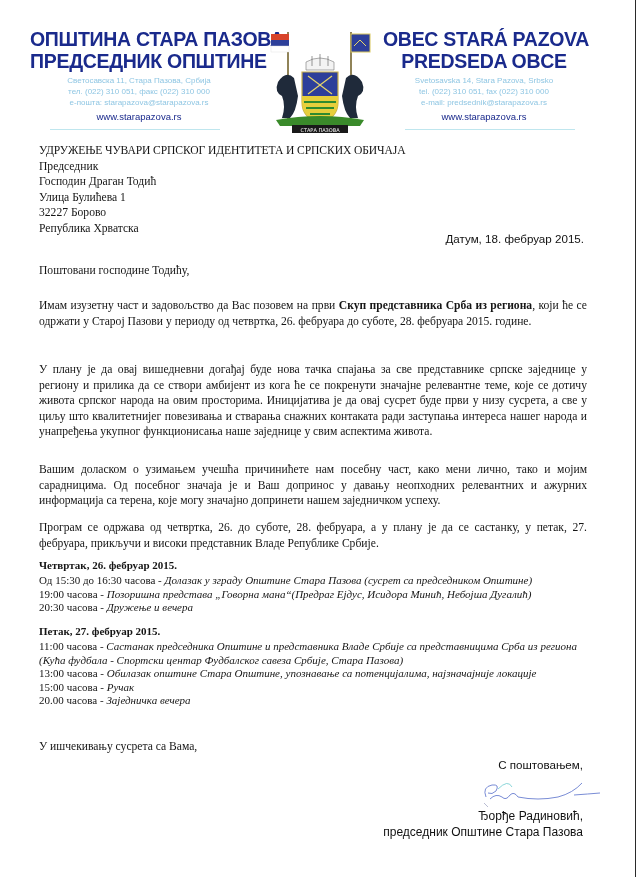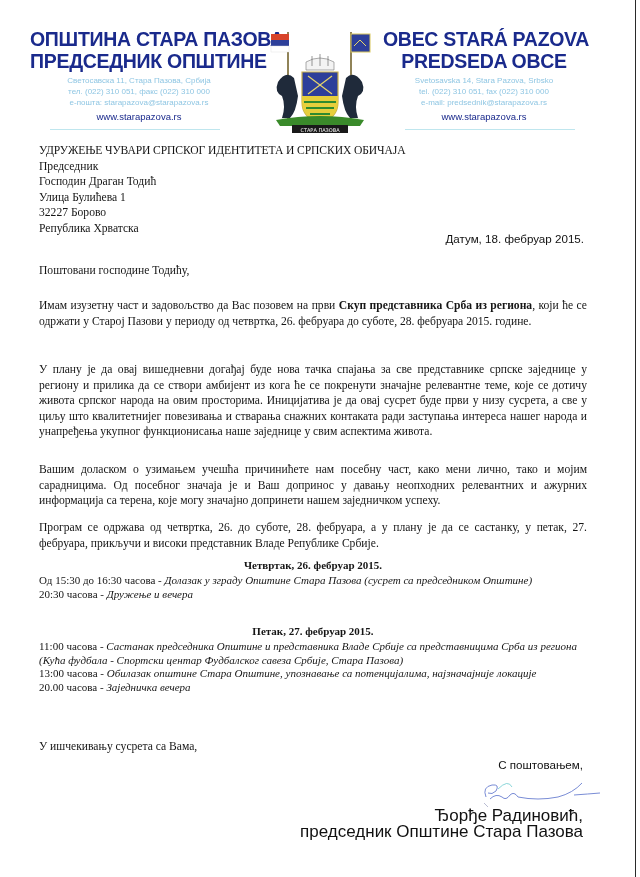--- a/index.html
+++ b/index.html
@@ -41,32 +41,32 @@
   .addr { top: 143px; }
   .addr div { height: 15.6px; white-space: nowrap; }
   .addr .org { letter-spacing: -0.1px; }
   .date { position: absolute; right: 56px; top: 232px; font-size: 11.6px; white-space: nowrap; }
   .salutation { top: 263px; }
   .p { text-align: justify; margin: 0; }
   .p1 { top: 298px; }
   .p2 { top: 362px; }
   .p3 { top: 462px; }
   .p4 { top: 520px; }
-  .day-head { text-align: center; font-weight: bold; margin: 0; height: 15px; }
+  .day-head { font-weight: bold; margin: 0; height: 15px; }
   .sched { font-size: 11px; line-height: 13.6px; }
   .sched .item { white-space: nowrap; }
   .sched .item.wrap { white-space: normal; }
   .sched .t { font-style: normal; }
   .sched .d { font-style: italic; }
   .s1 { top: 559px; }
   .s2 { top: 625px; }
   .closing { top: 739px; }
   .regards { position: absolute; right: 57px; top: 758px; font-size: 11.6px; white-space: nowrap; }
   .signature { position: absolute; left: 478px; top: 775px; width: 125px; height: 35px; }
-  .signer { position: absolute; right: 57px; top: 808px; text-align: right; font-size: 17px; line-height: 16px; white-space: nowrap; }
+  .signer { position: absolute; right: 57px; top: 808px; text-align: right; font-size: 12px; line-height: 16px; white-space: nowrap; }
 </style>
 </head>
 <body>
 
 <div class="page-edge"></div>
 
 <div class="letterhead">
   <div class="lh-col left">
     <div class="lh-title">ОПШТИНА СТАРА ПАЗОВА</div>
     <div class="lh-title">ПРЕДСЕДНИК ОПШТИНЕ</div>
@@ -138,27 +138,29 @@
 
 <p class="doc p p2">У плану је да овај вишедневни догађај буде нова тачка спајања за све представнике српске заједнице у региону и прилика да се створи амбијент из кога ће се покренути значајне релевантне теме, које се дотичу живота српског народа на овим просторима. Иницијатива је да овај сусрет буде први у низу сусрета, а све у циљу што квалитетнијег повезивања и стварања снажних контаката ради заступања интереса нашег народа и унапређења укупног функционисања наше заједнице у свим аспектима живота.</p>
 
 <p class="doc p p3">Вашим доласком о узимањем учешћа причинићете нам посебну част, како мени лично, тако и мојим сарадницима. Од посебног значаја је и Ваш допринос у давању неопходних релевантних и ажурних информација са терена, које могу значајно допринети нашем заједничком успеху.</p>
 
 <p class="doc p p4">Програм се одржава од четвртка, 26. до суботе, 28. фебруара, а у плану је да се састанку, у петак, 27. фебруара, прикључи и високи представник Владе Републике Србије.</p>
 
 <div class="doc sched s1">
   <div class="day-head">Четвртак, 26. фебруар 2015.</div>
   <div class="item"><span class="t">Од 15:30 до 16:30 часова</span> - <span class="d">Долазак у зграду Општине Стара Пазова (сусрет са председником Општине)</span></div>
+  <div class="item"><span class="t">19:00 часова</span> - <span class="d">Позоришна представа „Говорна мана“(Предраг Ејдус, Исидора Минић, Небојша Дугалић)</span></div>
   <div class="item"><span class="t">20:30 часова</span> - <span class="d">Дружење и вечера</span></div>
 </div>
 
 <div class="doc sched s2">
   <div class="day-head">Петак, 27. фебруар 2015.</div>
   <div class="item wrap"><span class="t">11:00 часова</span> - <span class="d">Састанак председника Општине и представника Владе Србије са представницима Срба из региона (Кућа фудбала - Спортски центар Фудбалског савеза Србије, Стара Пазова)</span></div>
   <div class="item"><span class="t">13:00 часова</span> - <span class="d">Обилазак општине Стара Општине, упознавање са потенцијалима, најзначајније локације</span></div>
+  <div class="item"><span class="t">15:00 часова</span> - <span class="d">Ручак</span></div>
   <div class="item"><span class="t">20.00 часова</span> - <span class="d">Заједничка вечера</span></div>
 </div>
 
 <div class="doc closing">У ишчекивању сусрета са Вама,</div>
 <div class="regards">С поштовањем,</div>
 
 <svg class="signature" viewBox="0 0 125 35">
   <path d="M8 22 Q4 12 14 10 Q22 9 18 16 Q14 20 10 18 M12 24 Q18 18 24 22 Q28 26 32 20 Q36 16 40 22 Q60 26 80 22 Q95 18 104 8 M96 20 Q110 19 122 18" fill="none" stroke="#6a7fd0" stroke-width="0.9"></path>
   <path d="M20 14 Q30 4 34 12" fill="none" stroke="#59c4c9" stroke-width="0.7"></path>
   <path d="M6 28 L10 32" fill="none" stroke="#8a8fb5" stroke-width="0.6"></path>

